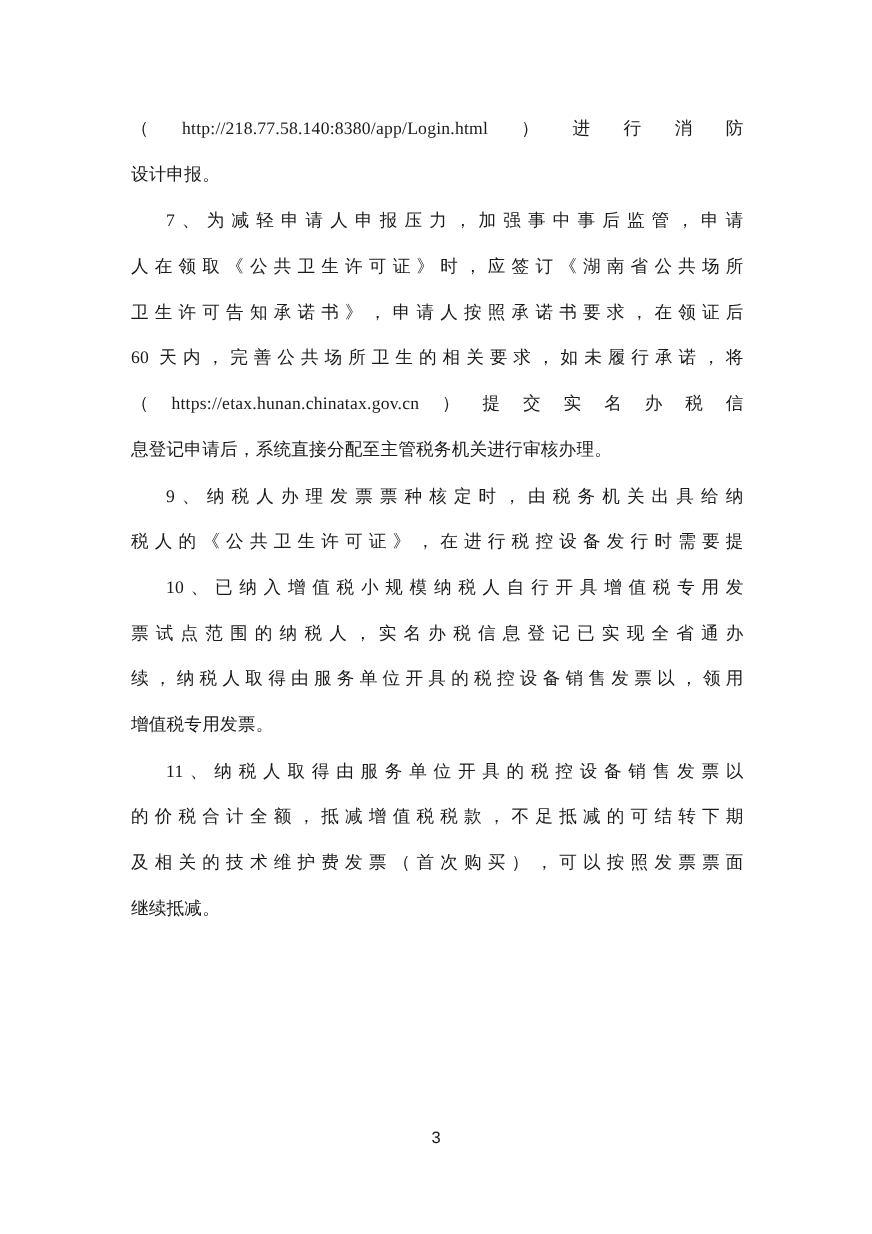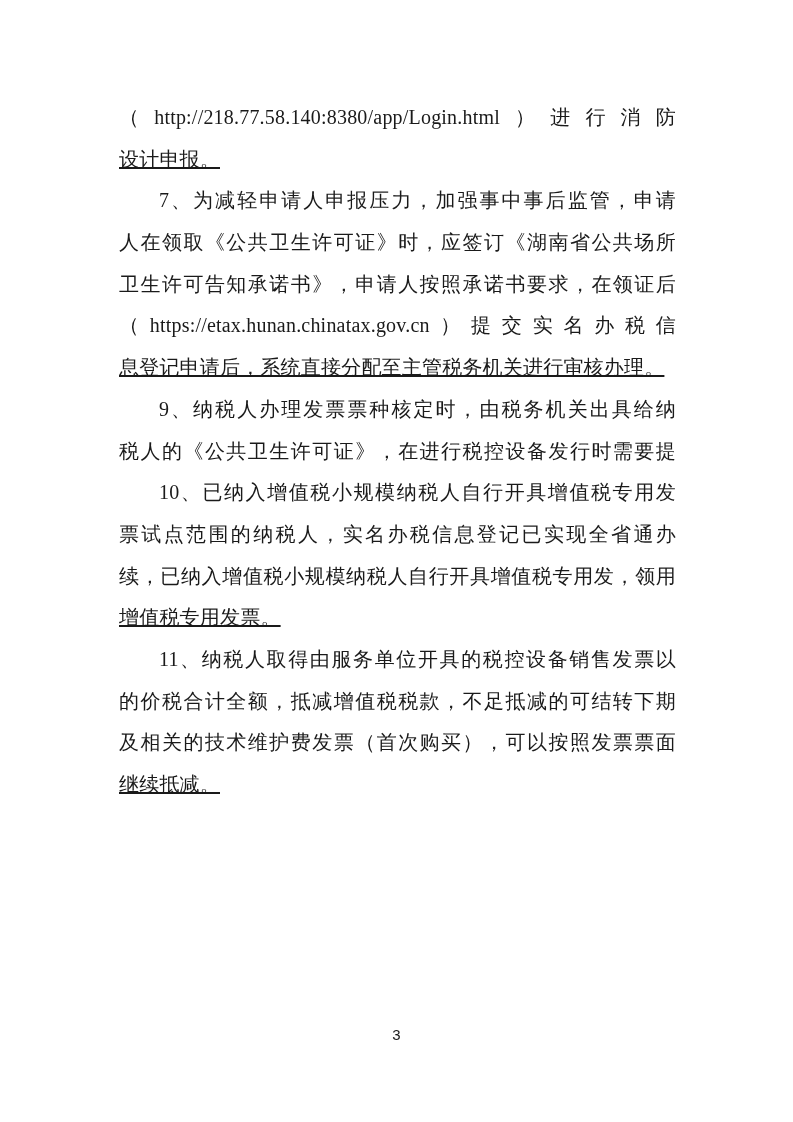--- a/index.html
+++ b/index.html
@@ -26,36 +26,35 @@
     position: absolute;
     left: 119px;
     top: 97px;
     width: 557px;
   }
   .paragraph {
     margin: 0;
     padding: 0;
   }
   .line {
-    font-size: 20px;
+    font-size: 16px;
     line-height: 41.7px;
     height: 41.7px;
     overflow: hidden;
     white-space: normal;
     text-align: justify;
     text-align-last: justify;
     -moz-text-align-last: justify;
     letter-spacing: 0.2px;
   }
   .line.indent {
     text-indent: 2em;
   }
   .line.final {
     text-align-last: left;
-    text-decoration: underline;
     -moz-text-align-last: left;
   }
   .page-number {
     position: absolute;
     left: 0;
     top: 1026px;
     width: 793px;
     text-align: center;
     font-size: 15px;
     line-height: 18px;
@@ -69,33 +68,34 @@
 <div class="page">
   <div class="body-text">
       <div class="paragraph">
         <div class="line">（http://218.77.58.140:8380/app/Login.html）进行消防</div>
         <div class="line final">设计申报。</div>
       </div>
       <div class="paragraph">
         <div class="line indent">7、为减轻申请人申报压力，加强事中事后监管，申请</div>
         <div class="line">人在领取《公共卫生许可证》时，应签订《湖南省公共场所</div>
         <div class="line">卫生许可告知承诺书》，申请人按照承诺书要求，在领证后</div>
+        <div class="line">60 天内，完善公共场所卫生的相关要求，如未履行承诺，将</div>
       </div>
       <div class="paragraph">
         <div class="line">（https://etax.hunan.chinatax.gov.cn）提交实名办税信</div>
         <div class="line final">息登记申请后，系统直接分配至主管税务机关进行审核办理。</div>
       </div>
       <div class="paragraph">
         <div class="line indent">9、纳税人办理发票票种核定时，由税务机关出具给纳</div>
         <div class="line">税人的《公共卫生许可证》，在进行税控设备发行时需要提</div>
       </div>
       <div class="paragraph">
         <div class="line indent">10、已纳入增值税小规模纳税人自行开具增值税专用发</div>
         <div class="line">票试点范围的纳税人，实名办税信息登记已实现全省通办</div>
-        <div class="line">续，已纳入增值税小规模纳税人自行开具增值税专用发，领用</div>
+        <div class="line">续，纳税人取得由服务单位开具的税控设备销售发票以，领用</div>
         <div class="line final">增值税专用发票。</div>
       </div>
       <div class="paragraph">
         <div class="line indent">11、纳税人取得由服务单位开具的税控设备销售发票以</div>
         <div class="line">的价税合计全额，抵减增值税税款，不足抵减的可结转下期</div>
         <div class="line">及相关的技术维护费发票（首次购买），可以按照发票票面</div>
         <div class="line final">继续抵减。</div>
       </div>
     </div>
   <div class="page-number">3</div>

